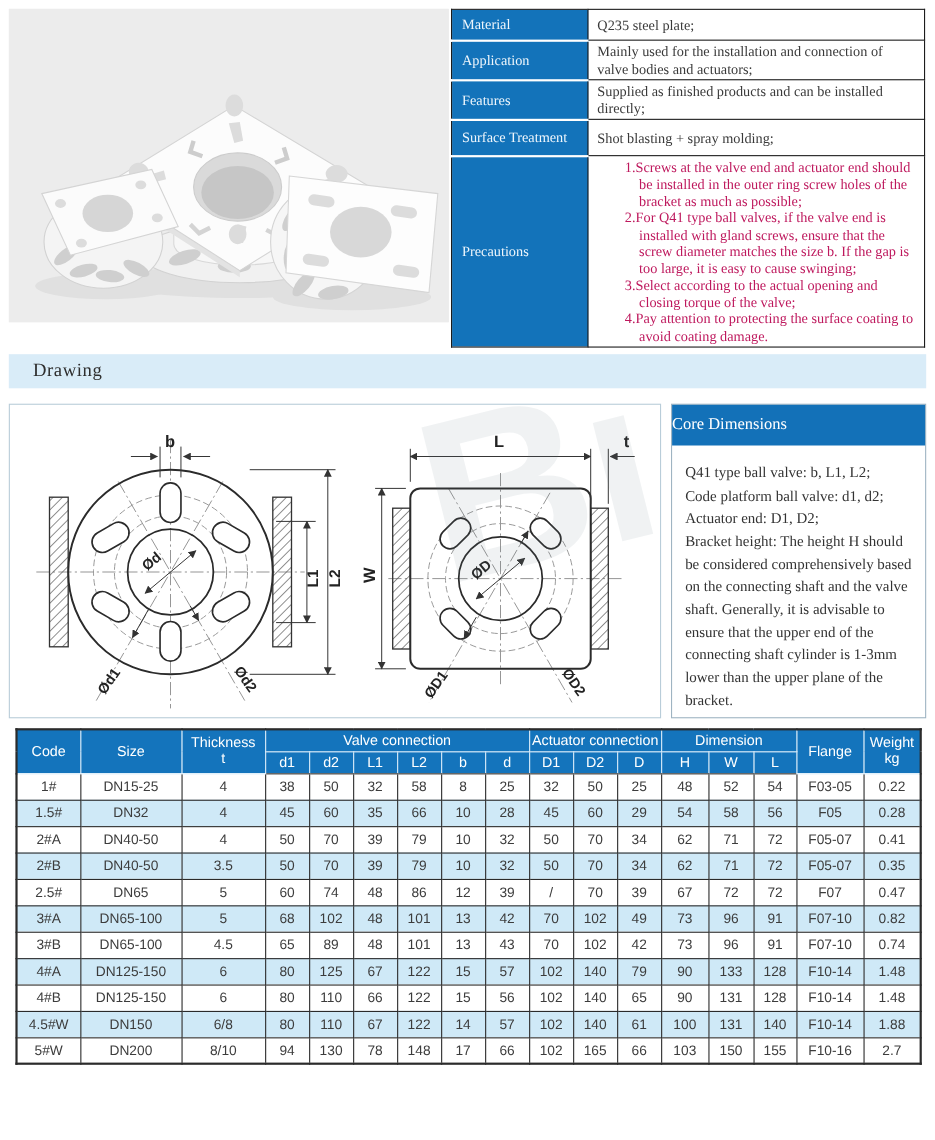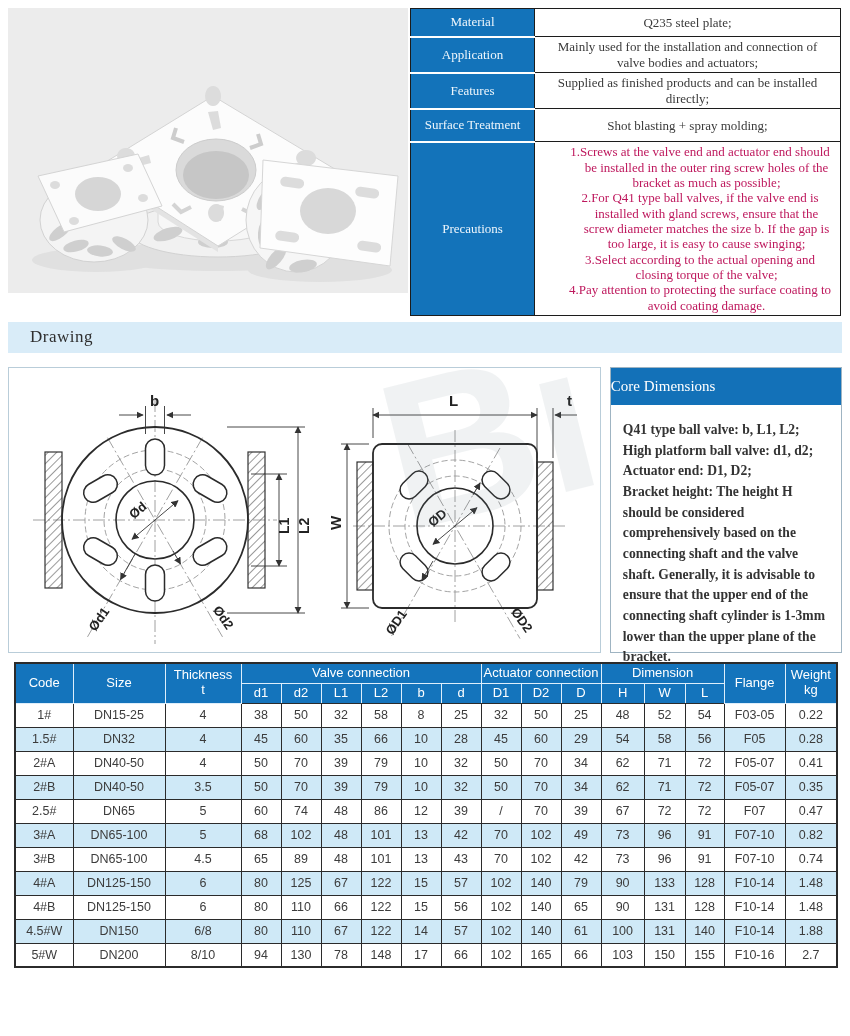--- a/index.html
+++ b/index.html
@@ -1,21 +1,21 @@
 <!DOCTYPE html>
 <html><head>
 <meta charset="utf-8">
 <style>
   * { margin:0; padding:0; box-sizing:border-box; }
   html,body { background:#fff; }
   body { width:850px; font-family:"Liberation Serif", serif; color:#333; }
   .page { position:relative; width:850px; height:1036px; background:#fff; overflow:hidden; }
 
   
-  .top { display:flex; padding:8px 10px 0 8px; gap:2px;text-align:center; }
+  .top { display:flex; padding:8px 10px 0 8px; gap:2px; }
   .photo { width:400px; height:285px; background:#ececec; flex:none; }
   table.spec { width:430px; border-collapse:collapse; table-layout:fixed; flex:none; border:1px solid #1c1c1c; }
   table.spec td { vertical-align:middle; }
   td.spec-label { background:#1373ba; color:#eef6fc; width:124px; padding:3px 9px; font-size:13px;
                   border-bottom:2px solid #fff; }
   tr:last-child td.spec-label { border-bottom:none; }
   td.spec-value { border:1px solid #1c1c1c; padding:2px 8px; font-size:13px; line-height:1.2; color:#3a3a3a; background:#fff; }
   .spec-row-0 td { height:28px; }
   .spec-row-1 td, .spec-row-2 td { height:32px; }
   .spec-row-3 td { height:33px; }
@@ -28,21 +28,21 @@
   .bar-product { margin-top:16px; }
 
   
   .drawing-row { display:flex; margin:14px 8px 0 8px; gap:9px; }
   .drawing-panel { position:relative; width:595px; height:286px; border:1px solid #b9cdd9; background:#fff;
                    display:flex; align-items:center; justify-content:center; overflow:hidden; }
   .watermark { position:absolute; right:6px; top:-52px; font-size:210px; font-weight:bold;
                color:rgba(110,125,140,0.10); transform:rotate(-14deg); font-family:"Liberation Sans",sans-serif; pointer-events:none; }
   .core-box { width:233px; height:286px; border:1px solid #9fb4c2; background:#fff; }
   .core-header { background:#1371b8; color:#fff; text-align:left; font-size:15px; padding:10px 0; }
-  .core-body { padding:15px 11px 0 12px; font-size:13.6px; line-height:1.52; color:#333;font-weight:bold; }
+  .core-body { padding:15px 11px 0 12px; font-size:13.6px; line-height:1.52; color:#333; }
   .core-body p { margin:0; }
 
   
   table.dim { border-collapse:collapse; table-layout:fixed; width:822px; margin:9px 0 0 14px;
               font-family:"Liberation Sans", sans-serif; border:2px solid #2b2b2b;padding-left:39px; }
   table.dim th { background:#1474bc; color:#fff; font-weight:normal; font-size:13px;
                  border:1px solid #ddeefb; padding:2px 0; line-height:1.15; }
   table.dim thead tr:last-child th { border-bottom:1px solid #2b2b2b; }
   table.dim td { border:1px solid #2b2b2b; text-align:center; font-size:12.5px; color:#3c3c3c;
                  height:24px; padding:0 1px; background:#fff; }
@@ -275,21 +275,21 @@
 
         <text x="68" y="262" font-size="13" font-weight="bold" fill="#222" transform="rotate(-55 78 256)">ØD1</text>
         <text x="188" y="246" font-size="13" font-weight="bold" fill="#222" transform="rotate(55 194 252)">ØD2</text>
       </svg>
     </div>
 
     <div class="core-box">
       <div class="core-header">Core Dimensions</div>
       <div class="core-body">
         <p>Q41 type ball valve: b, L1, L2;</p>
-        <p>High platform ball valve: d1, d2;</p>
+        <p>Code platform ball valve: d1, d2;</p>
         <p>Actuator end: D1, D2;</p>
         <p>Bracket height: The height H should be considered comprehensively based on the connecting shaft and the valve shaft. Generally, it is advisable to ensure that the upper end of the connecting shaft cylinder is 1-3mm lower than the upper plane of the bracket.</p>
       </div>
     </div>
   </div>
 
 
   <table class="dim">
     <colgroup>
       <col style="width:58px">

